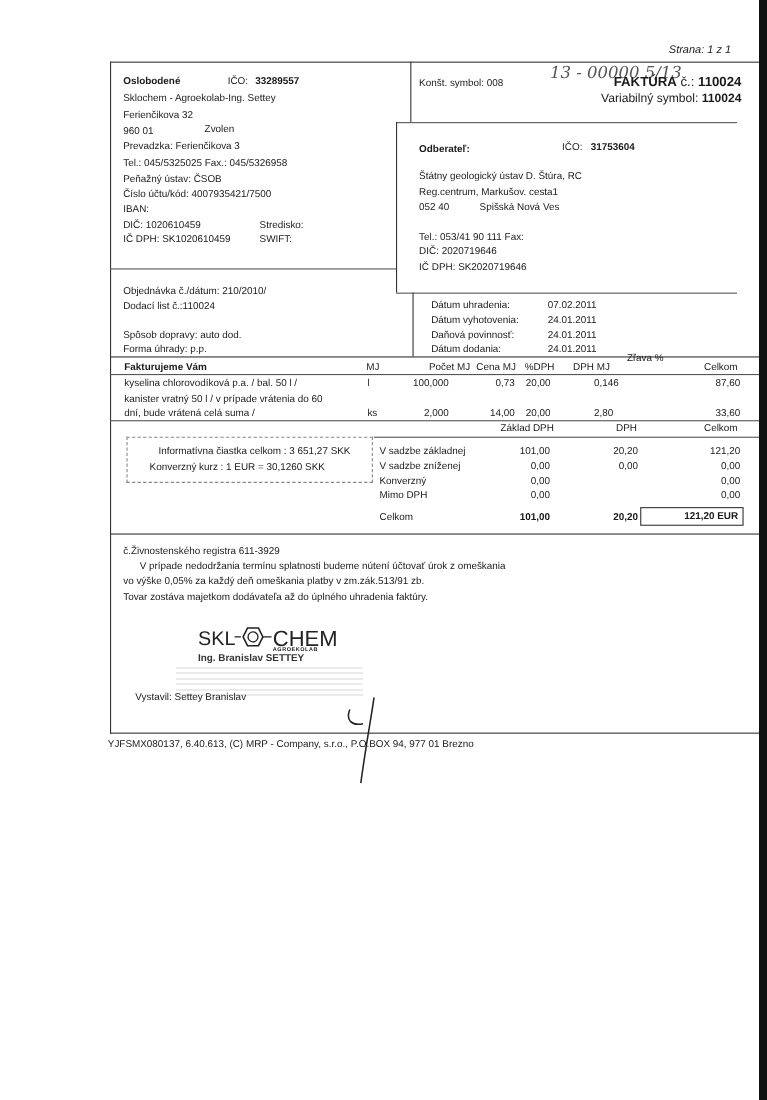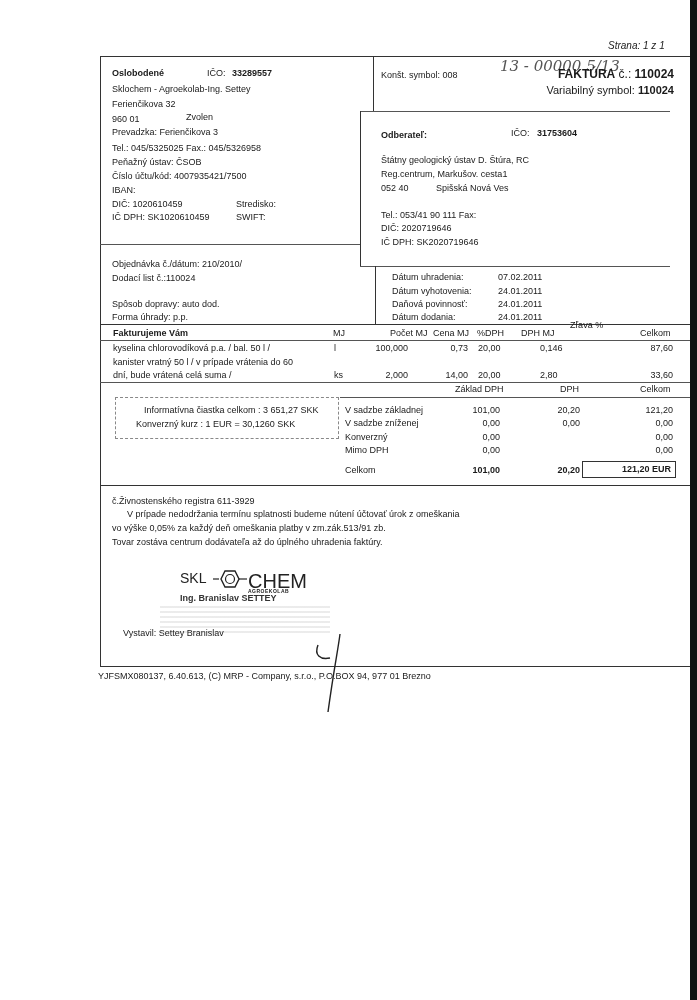--- a/index.html
+++ b/index.html
@@ -155,25 +155,25 @@
   <span class="abs r b" style="left:440px;top:465px;width:60px;">101,00</span>
   <span class="abs r b" style="left:520px;top:465px;width:60px;">20,20</span>
   <div class="tot-box" style="left:582px;top:461px;width:92px;height:15px;"></div>
   <span class="abs r b" style="left:590px;top:464px;width:81px;">121,20 EUR</span>
 </div>
 
 <div>
   <span class="abs" style="left:112px;top:496px;">č.Živnostenského registra 611-3929</span>
   <span class="abs" style="left:127px;top:509px;">V prípade nedodržania termínu splatnosti budeme nútení účtovať úrok z omeškania</span>
   <span class="abs" style="left:112px;top:523px;">vo výške 0,05% za každý deň omeškania platby v zm.zák.513/91 zb.</span>
-  <span class="abs" style="left:112px;top:537px;">Tovar zostáva centrum dodávateľa až do úplného uhradenia faktúry.</span>
+  <span class="abs" style="left:112px;top:537px;">Tovar zostáva majetkom dodávateľa až do úplného uhradenia faktúry.</span>
 </div>
 
 <div>
-  <span class="abs" style="left:180px;top:570px;font-size:14px;color:#222;">SKL</span>
+  <span class="abs" style="left:180px;top:570px;font-size:18px;color:#222;">SKL</span>
   <svg class="abs" style="left:213px;top:568px;" width="34" height="22" viewBox="0 0 34 22">
     <line x1="0" y1="11" x2="6" y2="11" stroke="#222" stroke-width="1.2"></line>
     <polygon points="8,11 12,3 22,3 26,11 22,19 12,19" fill="none" stroke="#222" stroke-width="1.4"></polygon>
     <circle cx="17" cy="11" r="4.5" fill="none" stroke="#222" stroke-width="1.2"></circle>
     <line x1="26" y1="11" x2="34" y2="11" stroke="#222" stroke-width="1.2"></line>
   </svg>
   <span class="abs" style="left:248px;top:570px;font-size:20px;color:#222;">CHEM</span>
   <span class="abs b" style="left:248px;top:588px;font-size:5px;letter-spacing:0.5px;">AGROEKOLAB</span>
   <span class="abs b" style="left:180px;top:593px;font-size:9px;color:#333;">Ing. Branislav SETTEY</span>
   <div class="abs" style="left:160px;top:606px;width:170px;height:30px;background:repeating-linear-gradient(0deg,#fff 0 3px,#e3e3e3 3px 5px);opacity:.7;"></div>

